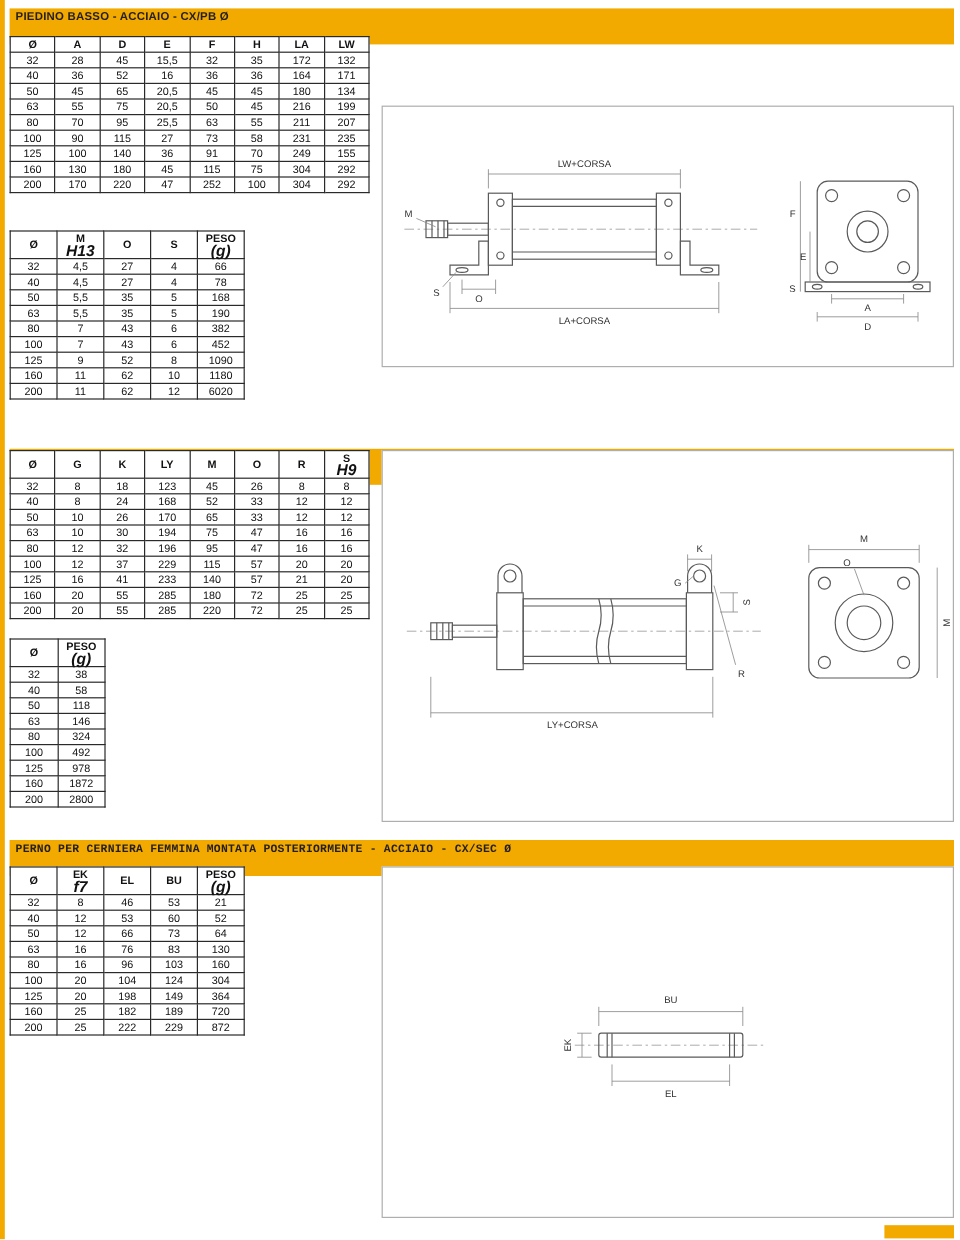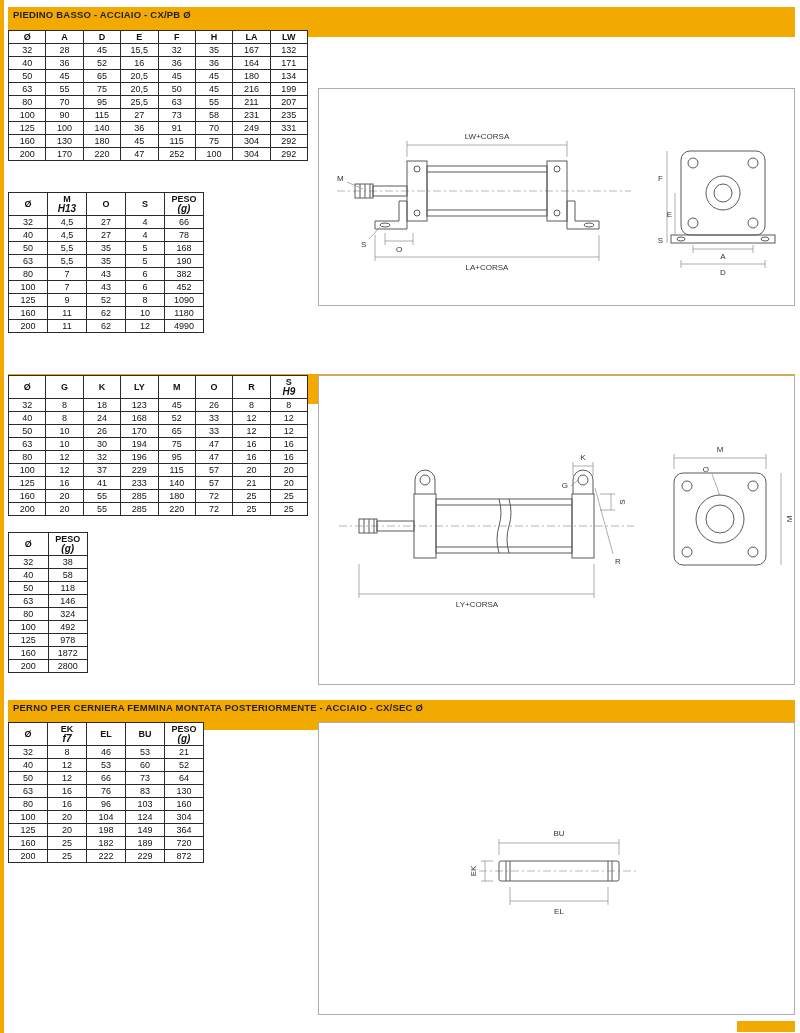--- a/index.html
+++ b/index.html
@@ -9,28 +9,28 @@
   .page { position:relative; width:800px; height:1033px; background:#ffffff; overflow:hidden; }
   .accent-stripe { position:absolute; left:0; top:0; width:4px; height:1033px; background:var(--accent); }
   .section-header { position:absolute; left:8px; width:787px; height:30px; background:var(--accent);
     color:#231f20; font-size:9.5px; font-weight:bold; line-height:15px; padding-left:5px; letter-spacing:.2px; }
   .data-table { position:absolute; border-collapse:collapse; table-layout:fixed; background:#fff;
     font-size:9px; color:#111; }
   .data-table th, .data-table td { border:1px solid #2a2a2a; text-align:center; vertical-align:middle; padding:1px 2px; }
   .data-table td { height:13px; }
   .data-table th { font-weight:bold; line-height:10px; }
   .th-label { font-weight:bold; }
-  .th-sub { font-style:italic; font-size:10px; }
+  .th-sub { font-style:italic; font-size:13px; }
   .drawing-box { position:absolute; border:1px solid #aeaeae; background:#fff; }
   .footer-marker { position:absolute; left:737px; top:1021px; width:58px; height:11px; background:var(--accent); }
   svg text { font-family:"Liberation Sans", sans-serif; font-size:8px; fill:#333; }
   .draw { stroke:#5a5a5a; stroke-width:1; fill:none; }
   .dim  { stroke:#8a8a8a; stroke-width:.7; fill:none; }
   .cl   { stroke:#9a9a9a; stroke-width:.7; stroke-dasharray:8 3 2 3; fill:none; }
-  #h1 { top:7px; } #h2 { top:374px; } #h3 { top:700px; }
+  #h1 { top:7px; } #h2 { top:374px; } #h3 { top:700px;font-family:Liberation Mono, monospace; }
   #t1a { left:8px; top:30px;  width:300px; }
   #t1b { left:8px; top:192px; width:196px; }
   #t2a { left:8px; top:375px; width:300px; }
   #t2b { left:8px; top:532px; width:80px; }
   #t3a { left:8px; top:722px; width:196px; }
   #d1 { left:318px; top:88px;  width:477px; height:218px; }
   #d2 { left:318px; top:375px; width:477px; height:310px; }
   #d3 { left:318px; top:722px; width:477px; height:293px; }
 </style>
 </head>
@@ -72,21 +72,21 @@
         </tr>
       </thead>
       <tbody>
         <tr>
           <td>32</td>
           <td>28</td>
           <td>45</td>
           <td>15,5</td>
           <td>32</td>
           <td>35</td>
-          <td>167</td>
+          <td>172</td>
           <td>132</td>
         </tr>
         <tr>
           <td>40</td>
           <td>36</td>
           <td>52</td>
           <td>16</td>
           <td>36</td>
           <td>36</td>
           <td>164</td>
@@ -133,21 +133,21 @@
           <td>235</td>
         </tr>
         <tr>
           <td>125</td>
           <td>100</td>
           <td>140</td>
           <td>36</td>
           <td>91</td>
           <td>70</td>
           <td>249</td>
-          <td>331</td>
+          <td>155</td>
         </tr>
         <tr>
           <td>160</td>
           <td>130</td>
           <td>180</td>
           <td>45</td>
           <td>115</td>
           <td>75</td>
           <td>304</td>
           <td>292</td>
@@ -241,21 +241,21 @@
           <td>11</td>
           <td>62</td>
           <td>10</td>
           <td>1180</td>
         </tr>
         <tr>
           <td>200</td>
           <td>11</td>
           <td>62</td>
           <td>12</td>
-          <td>4990</td>
+          <td>6020</td>
         </tr>
       </tbody>
     </table>
 
   <div class="drawing-box" id="d1">
     <svg width="475" height="255" viewBox="0 0 475 255">
       <line class="cl" x1="18" y1="102" x2="312" y2="102"></line>
       <g class="draw">
         <rect x="36" y="95" width="18" height="14"></rect>
         <line x1="41" y1="95" x2="41" y2="109"></line>

